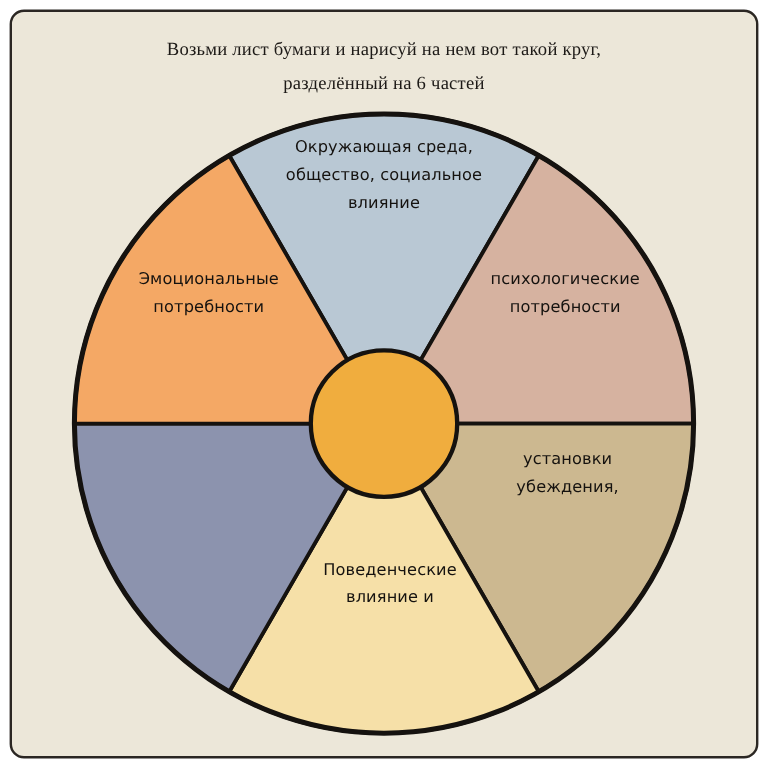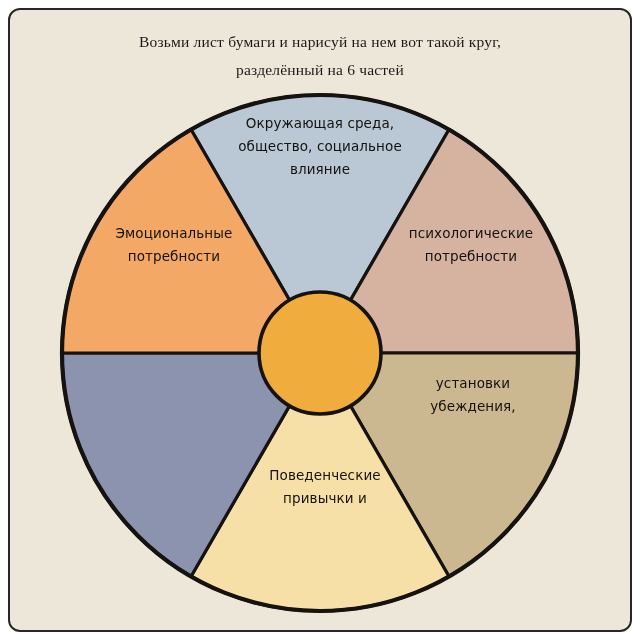--- a/index.html
+++ b/index.html
@@ -109,21 +109,21 @@
       <span>потребности</span>
     </div>
 
     <div class="seg-label lbl-right-bot">
       <span>установки</span>
       <span>убеждения,</span>
     </div>
 
     <div class="seg-label lbl-bottom">
       <span>Поведенческие</span>
-      <span>привычки и</span>
+      <span>влияние и</span>
     </div>
 
 
     <div class="seg-label lbl-left-top">
       <span>Эмоциональные</span>
       <span>потребности</span>
     </div>
   </div>
 
 </div>

